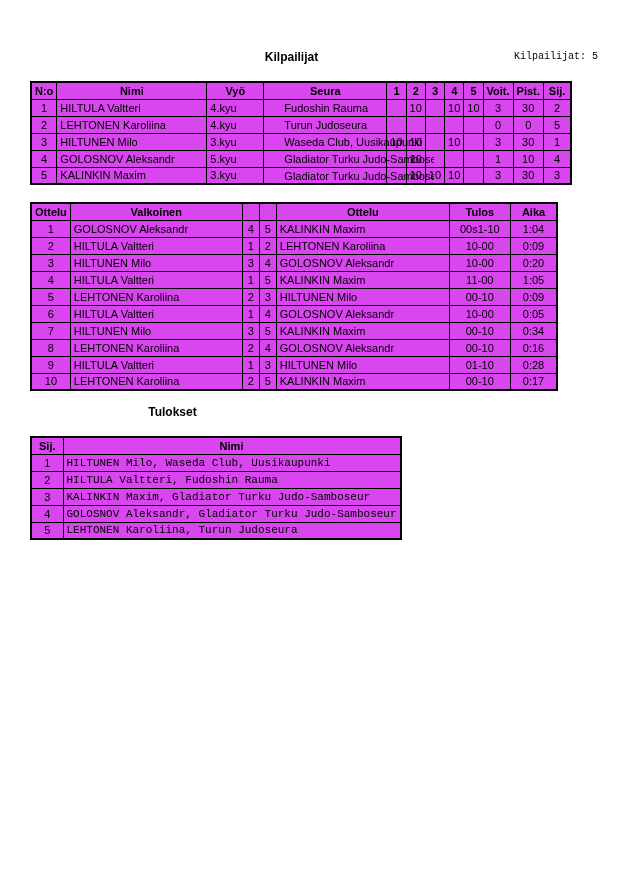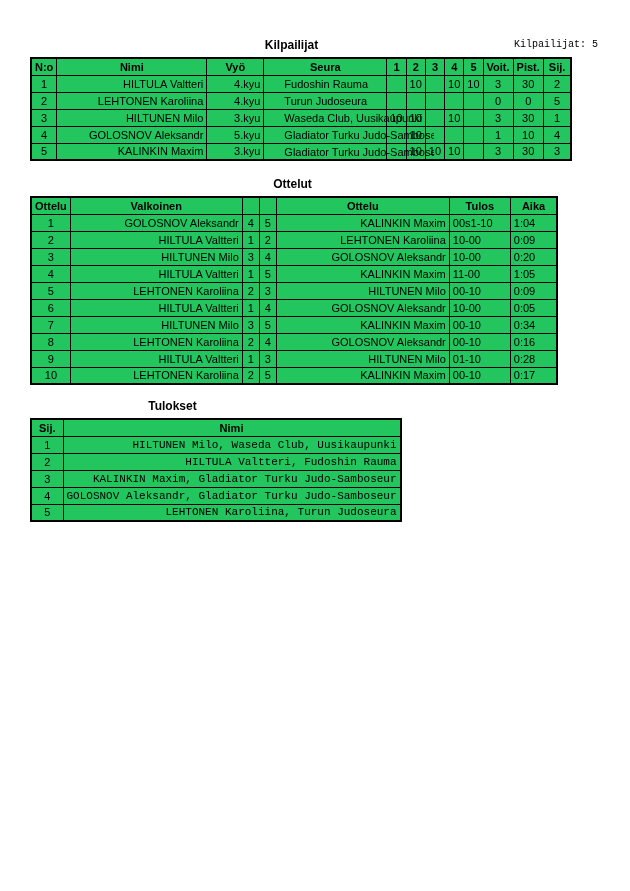--- a/index.html
+++ b/index.html
@@ -13,45 +13,45 @@
 
   .title {
     width: 570px;
     margin: 0;
     font-size: 19px;
     font-weight: bold;
     text-align: center;
     white-space: pre;
   }
 
-  .sec-head { position: relative; margin-top: 0; }
+  .sec-head { position: relative; margin-top: 12px; }
   .sec-head.w1 { width: 523px; }
   .sec-head.w2 { width: 525px; margin-top: 16px; }
   .sec-head.w3 { width: 285px; margin-top: 14px; }
   .sec-title { font-size: 12px; font-weight: bold; text-align: center; }
   .count-label {
     position: absolute; top: 1px; right: -45px;
     font-size: 10px; font-weight: normal; white-space: nowrap; font-family: Liberation Mono, monospace;
   }
 
   table {
     border-collapse: collapse;
     table-layout: fixed;
-    margin-top: 5px;
+    margin-top: 17px;
     font-size: 11px;
-    background: #22c55e;
+    background: #d946ef;
   }
   table { border: 2px solid #000; }
   th, td { border: 1px solid #000; height: 17px; padding: 0 3px; }
   th { font-weight: bold; text-align: center; overflow: hidden; white-space: nowrap; }
   td { vertical-align: middle; }
 
   .c { text-align: center; }
-  .l { text-align: right; }
-  .r { text-align: left; }
+  .l { text-align: left; }
+  .r { text-align: center; }
 
   td.club-cell { position: relative; padding: 0; overflow: visible; }
   .club-overflow {
     position: absolute; left: 20px; top: 0;
     width: 150px; height: 17px; line-height: 17px;
     white-space: nowrap; overflow: hidden;
   }
   td.name-overflow { white-space: nowrap; overflow: visible; font-family: Liberation Mono, monospace; }
 </style>
 </head>
@@ -173,23 +173,20 @@
         <td class="c">10</td>
         <td class="c">10</td>
         <td class="c"></td>
         <td class="c">3</td>
         <td class="c">30</td>
         <td class="c">3</td>
       </tr>
     </tbody>
   </table>
 
-  <div class="sec-head w2">
-    <div class="sec-title">Ottelut</div>
-  </div>
 
   <table>
     <colgroup>
       <col style="width:38px">
         <col style="width:172px">
         <col style="width:17px">
         <col style="width:17px">
       <col style="width:173px">
         <col style="width:61px">
         <col style="width:47px">

